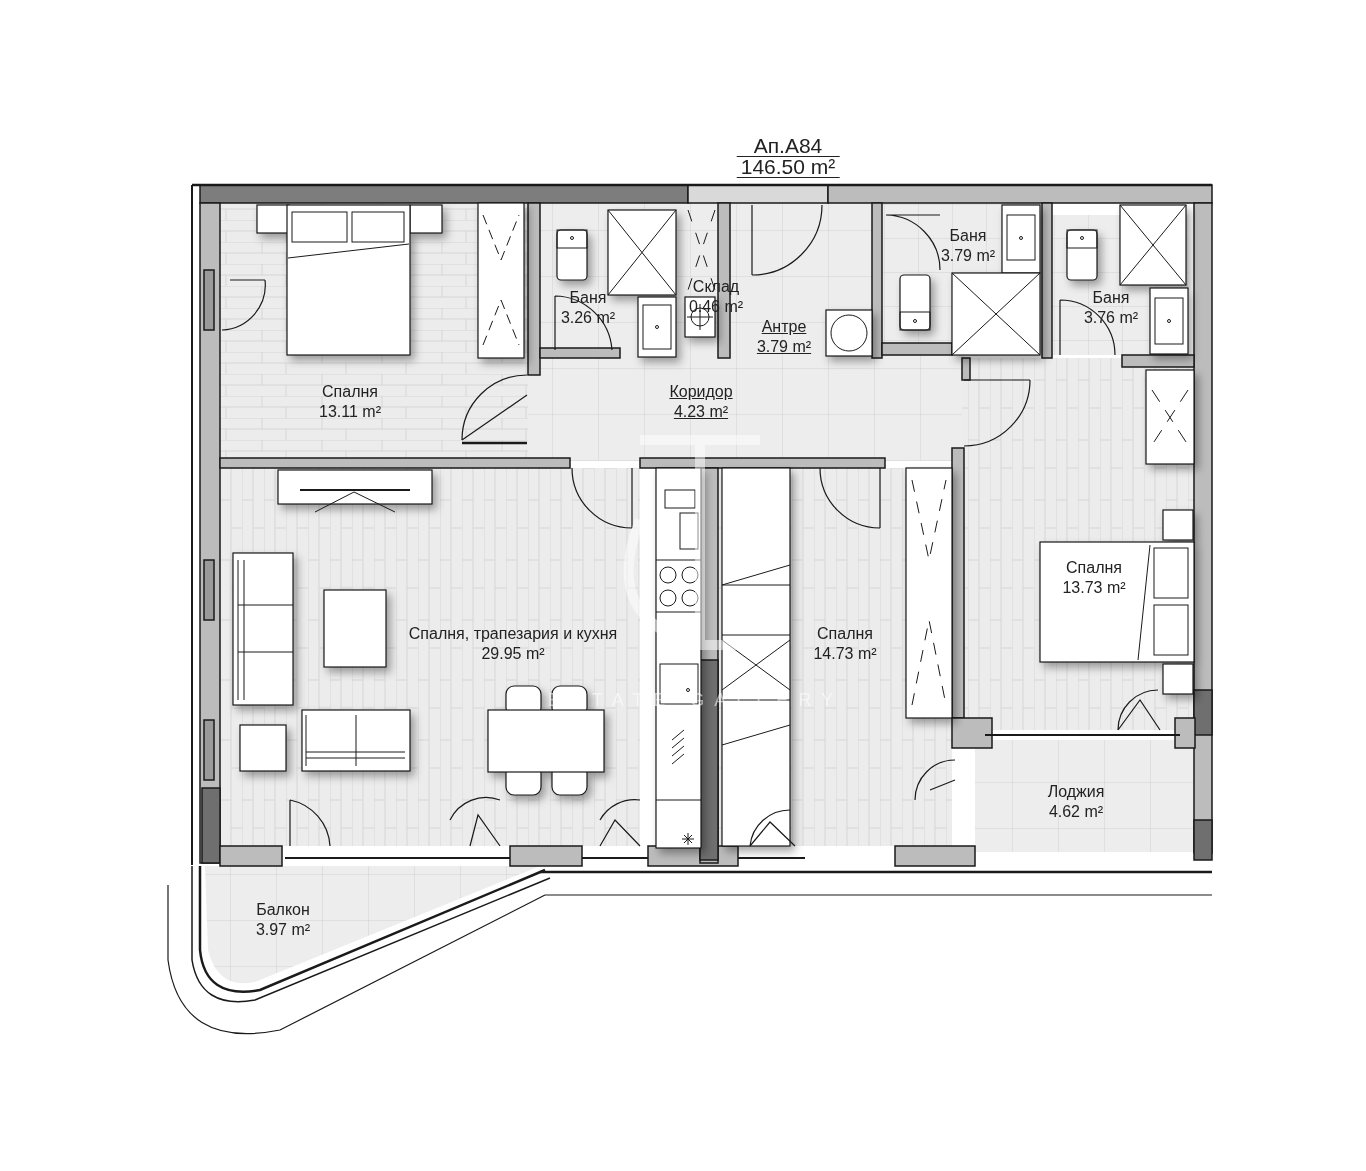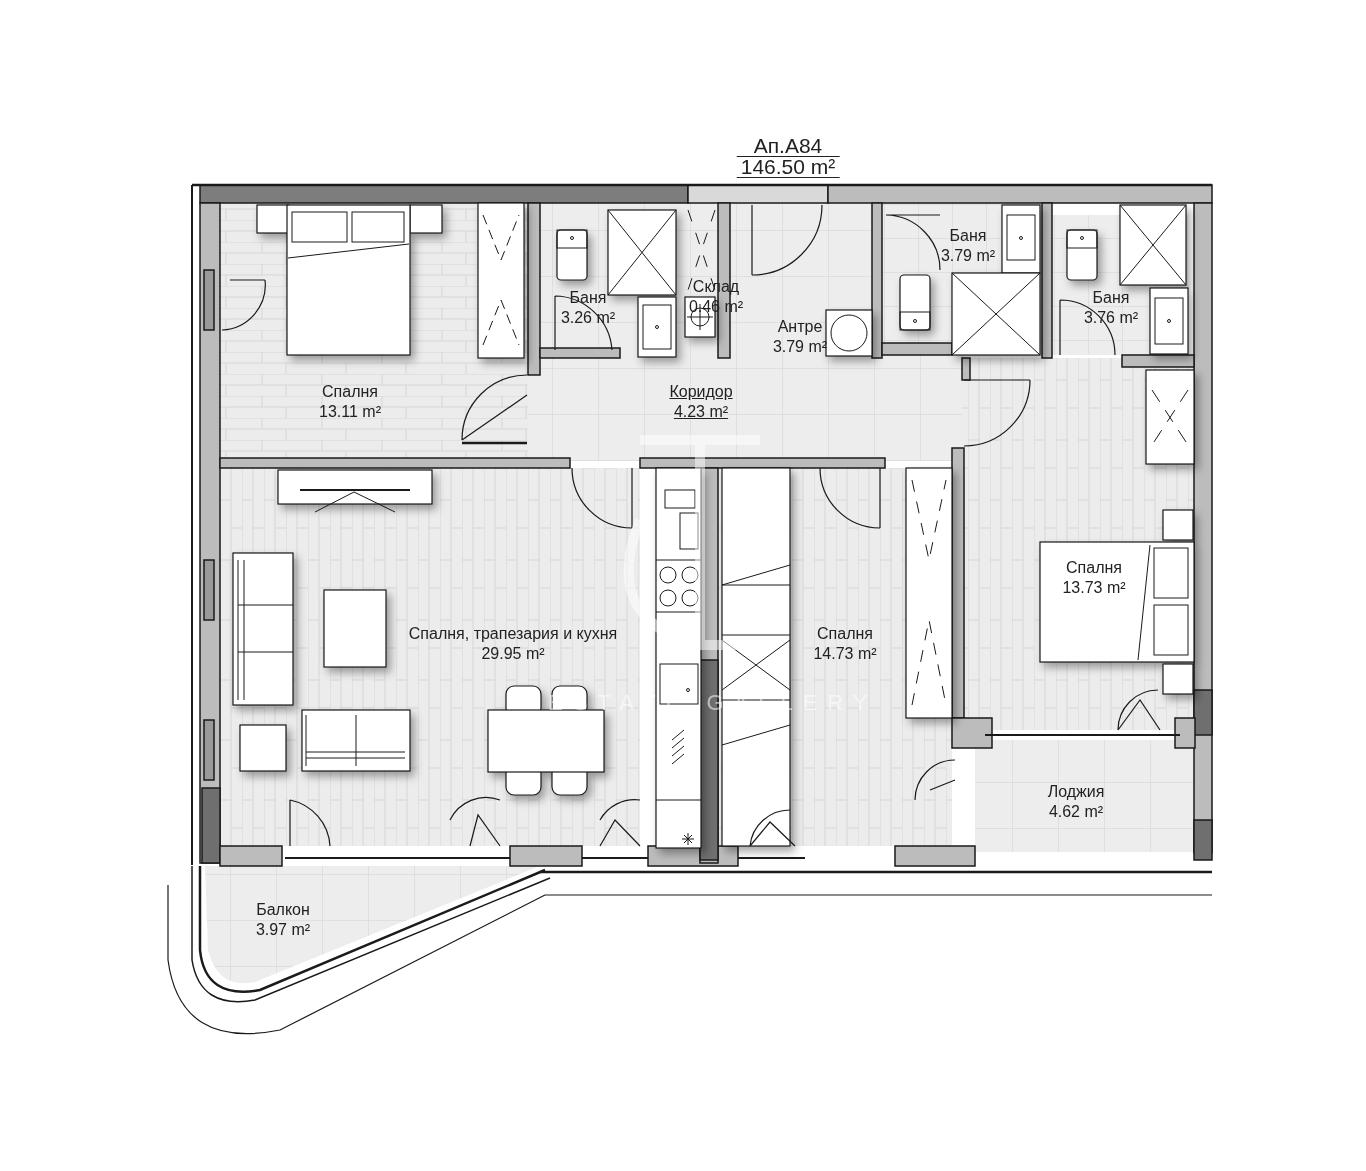--- a/index.html
+++ b/index.html
@@ -3,21 +3,21 @@
 <meta charset="utf-8">
 <style>
   html,body{margin:0;padding:0;background:#ffffff;}
   body{width:1366px;height:1171px;position:relative;overflow:hidden;font-family:"Liberation Sans",sans-serif;}
   #plan{position:absolute;left:0;top:0;}
   .lbl{position:absolute;text-align:center;color:#222;font-size:16px;line-height:20px;white-space:nowrap;transform:translateX(-50%);}
   .lbl span{display:block;}
   .title{position:absolute;left:788px;top:136px;transform:translateX(-50%);text-align:center;font-size:21px;line-height:20px;color:#222;}
   .title .t1{display:block;border-bottom:1.5px solid #222;padding:0 4px;}
   .title .t2{display:block;border-bottom:1.5px solid #222;padding:0 4px;}
-  .wm{position:absolute;color:rgba(255,255,255,0.55);font-size:22px;letter-spacing:10px;}
+  .wm{position:absolute;color:rgba(255,255,255,0.55);font-size:18px;letter-spacing:10px;}
 </style>
 </head>
 <body>
 
 <svg id="plan" width="1366" height="1171" viewBox="0 0 1366 1171" xmlns="http://www.w3.org/2000/svg">
   <defs>
     <pattern id="planks-v" width="22" height="60" patternUnits="userSpaceOnUse">
       <rect width="22" height="60" fill="#ececec"></rect>
       <line x1="0" y1="0" x2="0" y2="60" stroke="#d6d6d6" stroke-width="1"></line>
       <line x1="11" y1="0" x2="11" y2="60" stroke="#d6d6d6" stroke-width="1"></line>
@@ -253,21 +253,21 @@
   <span>13.11 m²</span>
 </div>
 <div class="lbl" style="left:588px;top:288px;">
   <span>Баня</span>
   <span>3.26 m²</span>
 </div>
 <div class="lbl" style="left:716px;top:232px;margin-top:45px;">
   <span>Склад</span>
   <span>0.46 m²</span>
 </div>
-<div class="lbl" style="left:800px;top:317px;">
+<div class="lbl" style="left:784px;top:317px;text-decoration:underline;">
   <span>Антре</span>
   <span>3.79 m²</span>
 </div>
 <div class="lbl" style="left:968px;top:226px;">
   <span>Баня</span>
   <span>3.79 m²</span>
 </div>
 <div class="lbl" style="left:1111px;top:288px;">
   <span>Баня</span>
   <span>3.76 m²</span>

